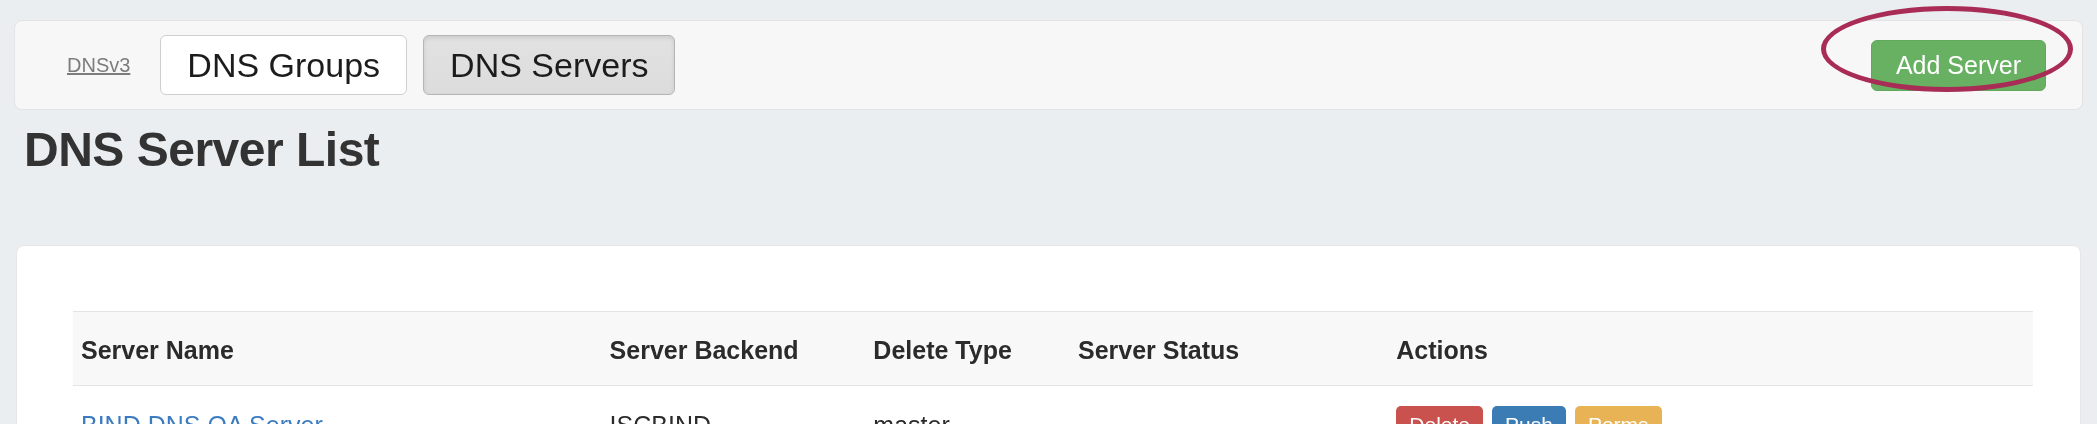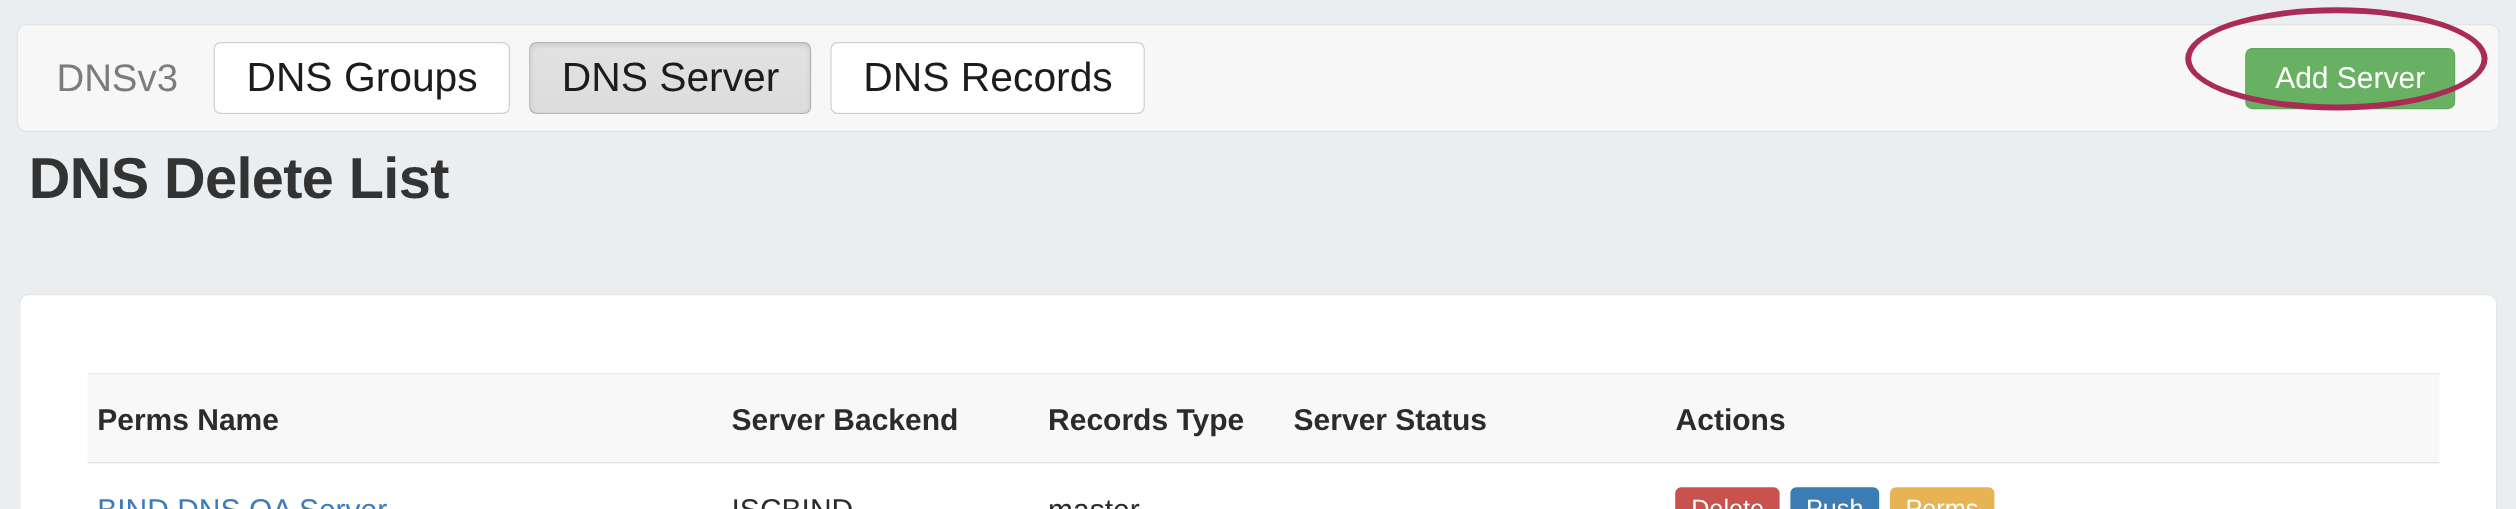--- a/index.html
+++ b/index.html
@@ -17,26 +17,27 @@
     left: 14px; top: 20px;
     width: 2069px; height: 90px;
     background: #f7f7f7;
     border: 1px solid #e3e3e3;
     border-radius: 8px;
     display: flex;
     align-items: center;
     padding: 0 18px;
   }
   #brand {
-    font-size: 32px;
+    font-size: 20px;
     color: #7c7c7c;
-    margin-left: 14px;
+    margin-left: 34px;
     margin-right: 30px;
     white-space: nowrap;
     letter-spacing: 0px;
+    text-decoration: underline;
   }
   #navtabs { display: flex; align-items: center; gap: 16px; }
   .navbtn {
     font-size: 34px;
     color: #1c1c1c;
     background: #ffffff;
     border: 1px solid #cfcfcf;
     border-radius: 6px;
     padding: 12px 26px;
     line-height: 1;
@@ -144,40 +145,39 @@
   .act-perms  { background: #e8b355; }
 </style>
 </head>
 <body>
 
 <div id="navbar">
   <div id="brand">DNSv3</div>
 
   <div id="navtabs">
     <button class="navbtn">DNS Groups</button>
-    <button class="navbtn active">DNS Server</button>
-    <button class="navbtn">DNS Records</button>
+    <button class="navbtn active">DNS Servers</button>
   </div>
 
   <div id="navright">
     <button id="add-server-btn">Add Server</button>
   </div>
 </div>
 
 <div id="annot-ellipse"></div>
 
-<div id="page-title">DNS Delete List</div>
+<div id="page-title">DNS Server List</div>
 
 <div id="card">
   <table id="server-table">
     <thead>
       <tr>
-        <th class="col-name">Perms Name</th>
+        <th class="col-name">Server Name</th>
         <th class="col-backend">Server Backend</th>
-        <th class="col-type">Records Type</th>
+        <th class="col-type">Delete Type</th>
         <th class="col-status">Server Status</th>
         <th class="col-actions">Actions</th>
       </tr>
     </thead>
     <tbody>
       <tr>
         <td class="col-name">
           <a class="server-link">BIND DNS QA Server</a>
         </td>
         <td class="col-backend">ISCBIND</td>

